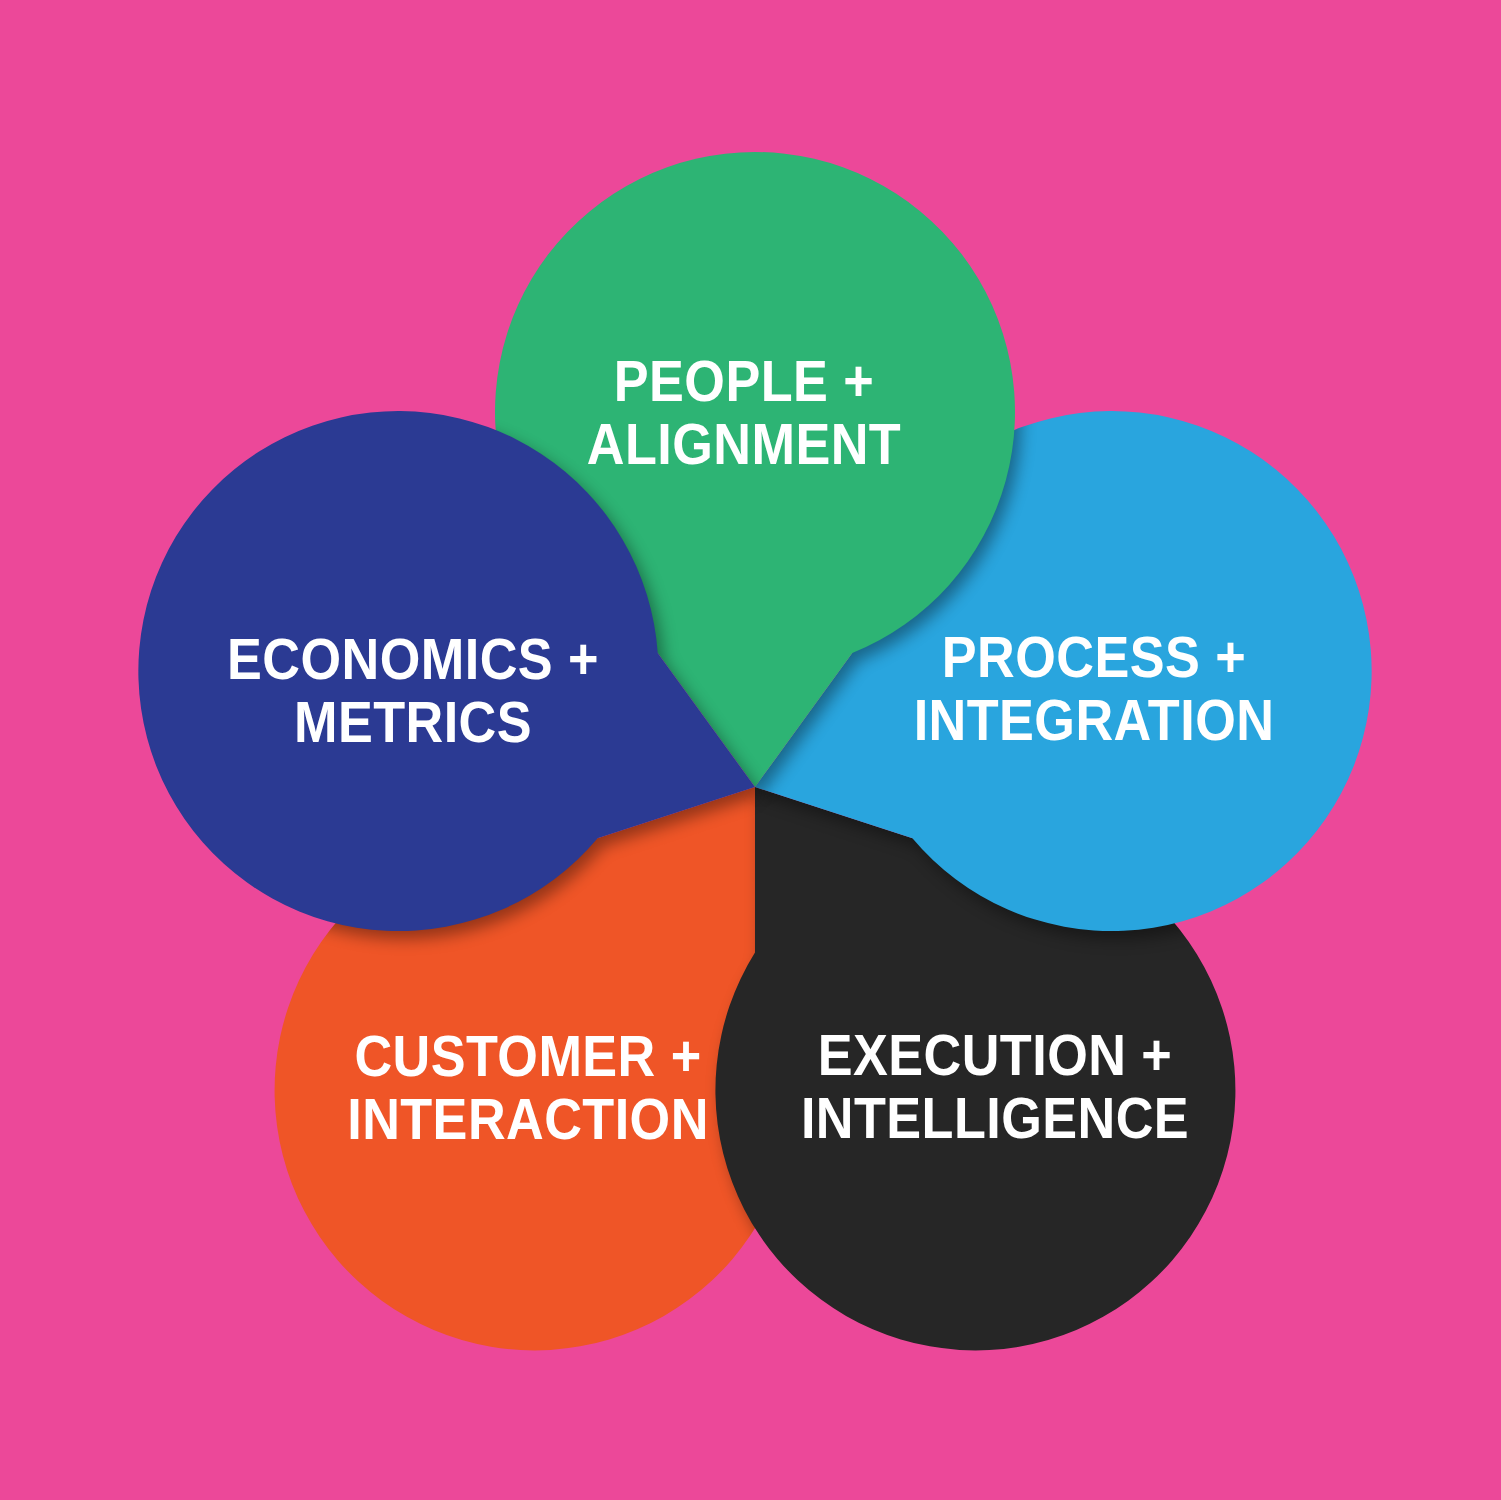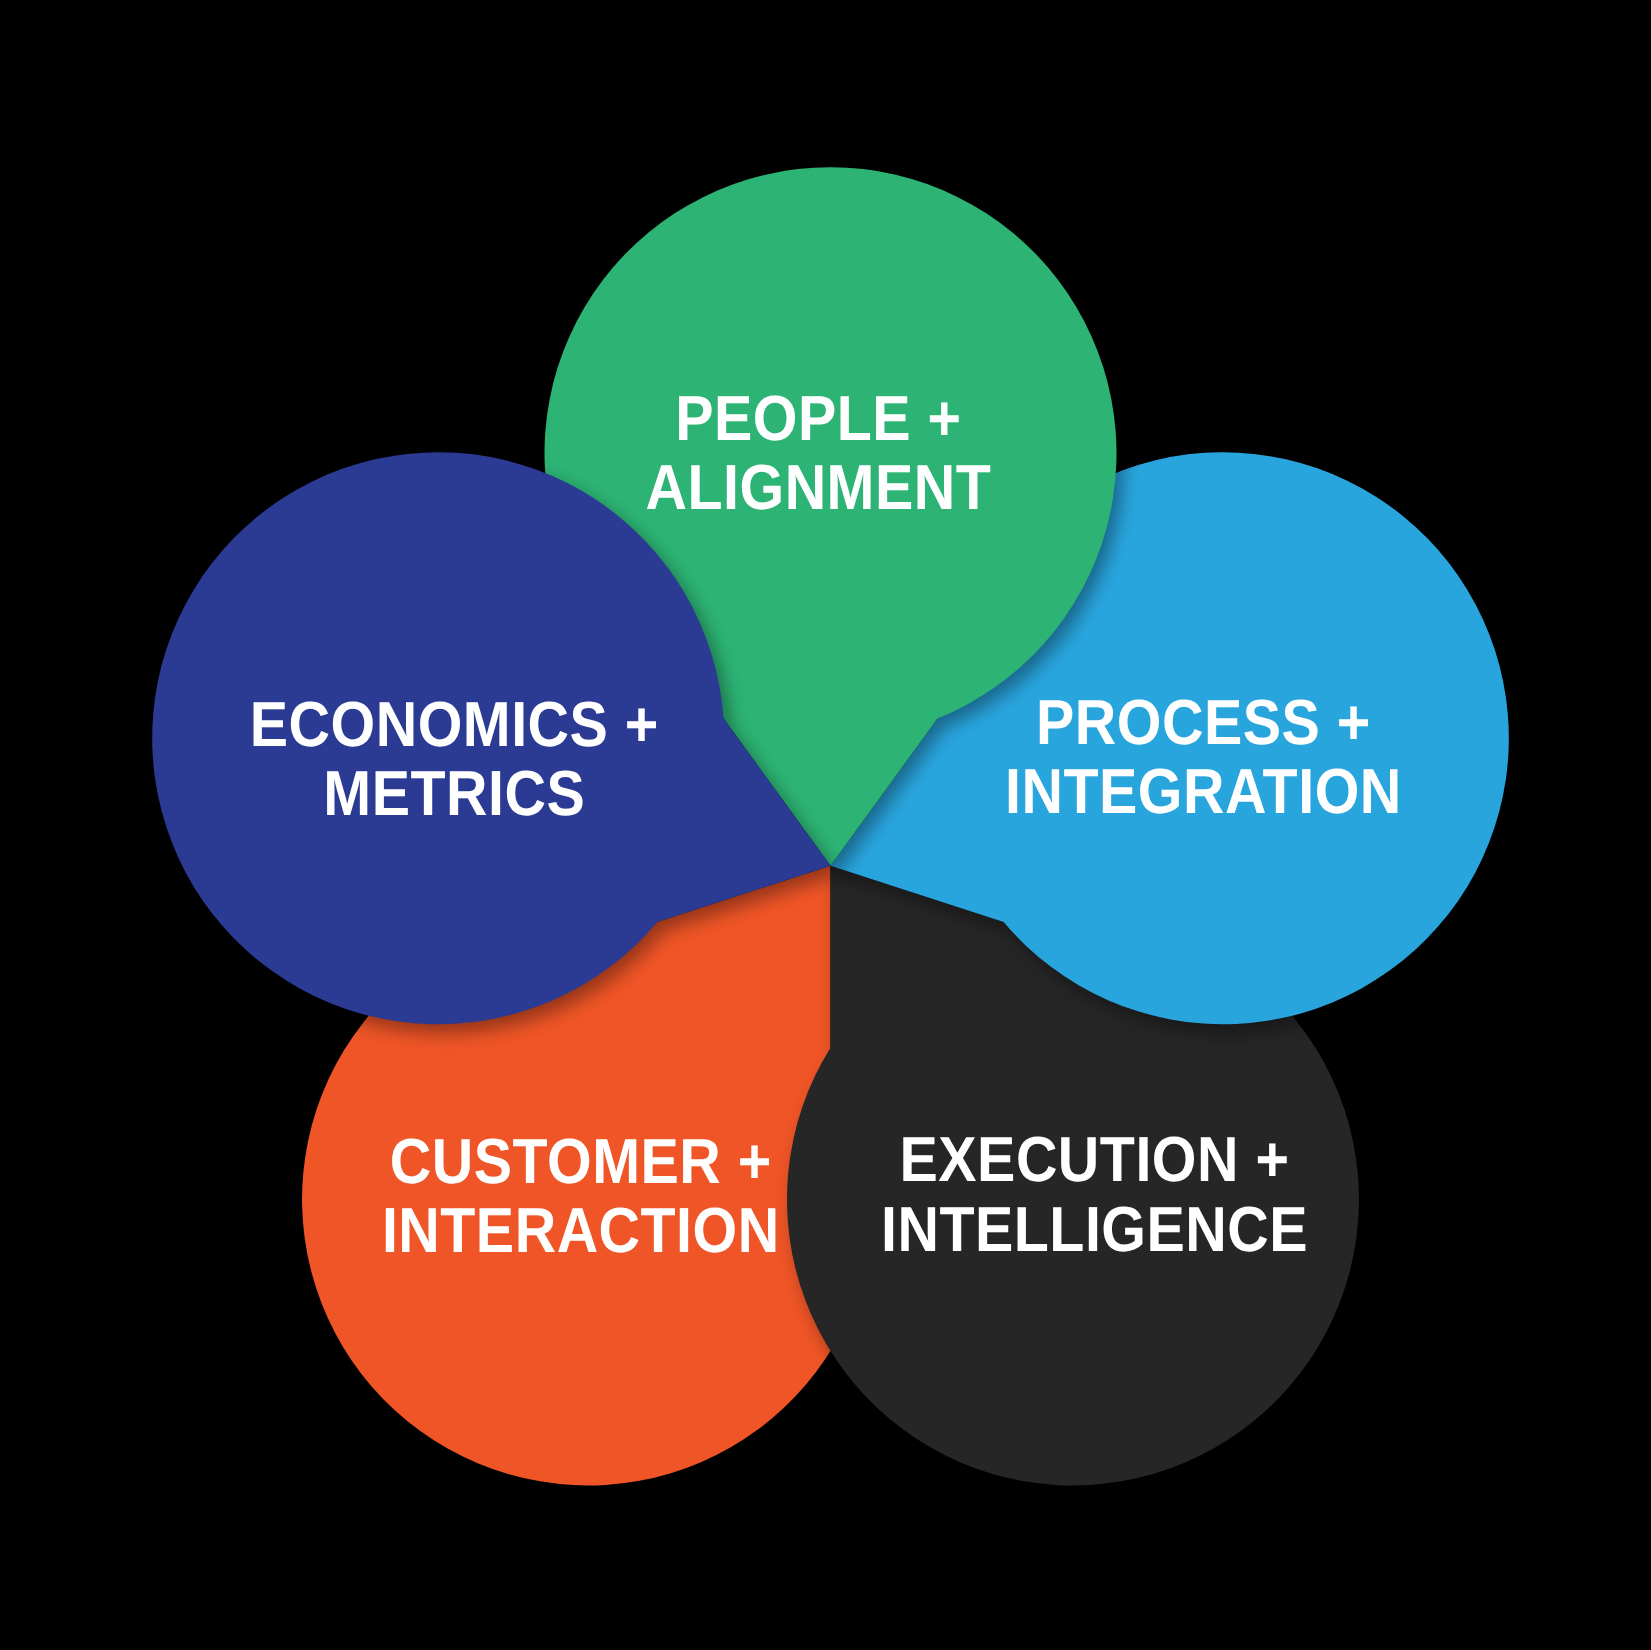--- a/index.html
+++ b/index.html
@@ -1,21 +1,21 @@
 <!DOCTYPE html>
 <html><head>
 <meta charset="utf-8">
 <style>
   html, body { margin: 0; padding: 0; }
   body { background: #48734f; }
   #canvas {
     position: relative;
     width: 1501px;
     height: 1500px;
-    background: #000000;
+    background: #ec4899;
     overflow: hidden;
     font-family: "Liberation Sans", "DejaVu Sans", sans-serif;
   }
   #flower-svg { position: absolute; left: 0; top: 0; }
   .petal-shadow {
     fill: #000;
     opacity: 0.38;
     filter: url(#soft-blur);
   }
   .label {

